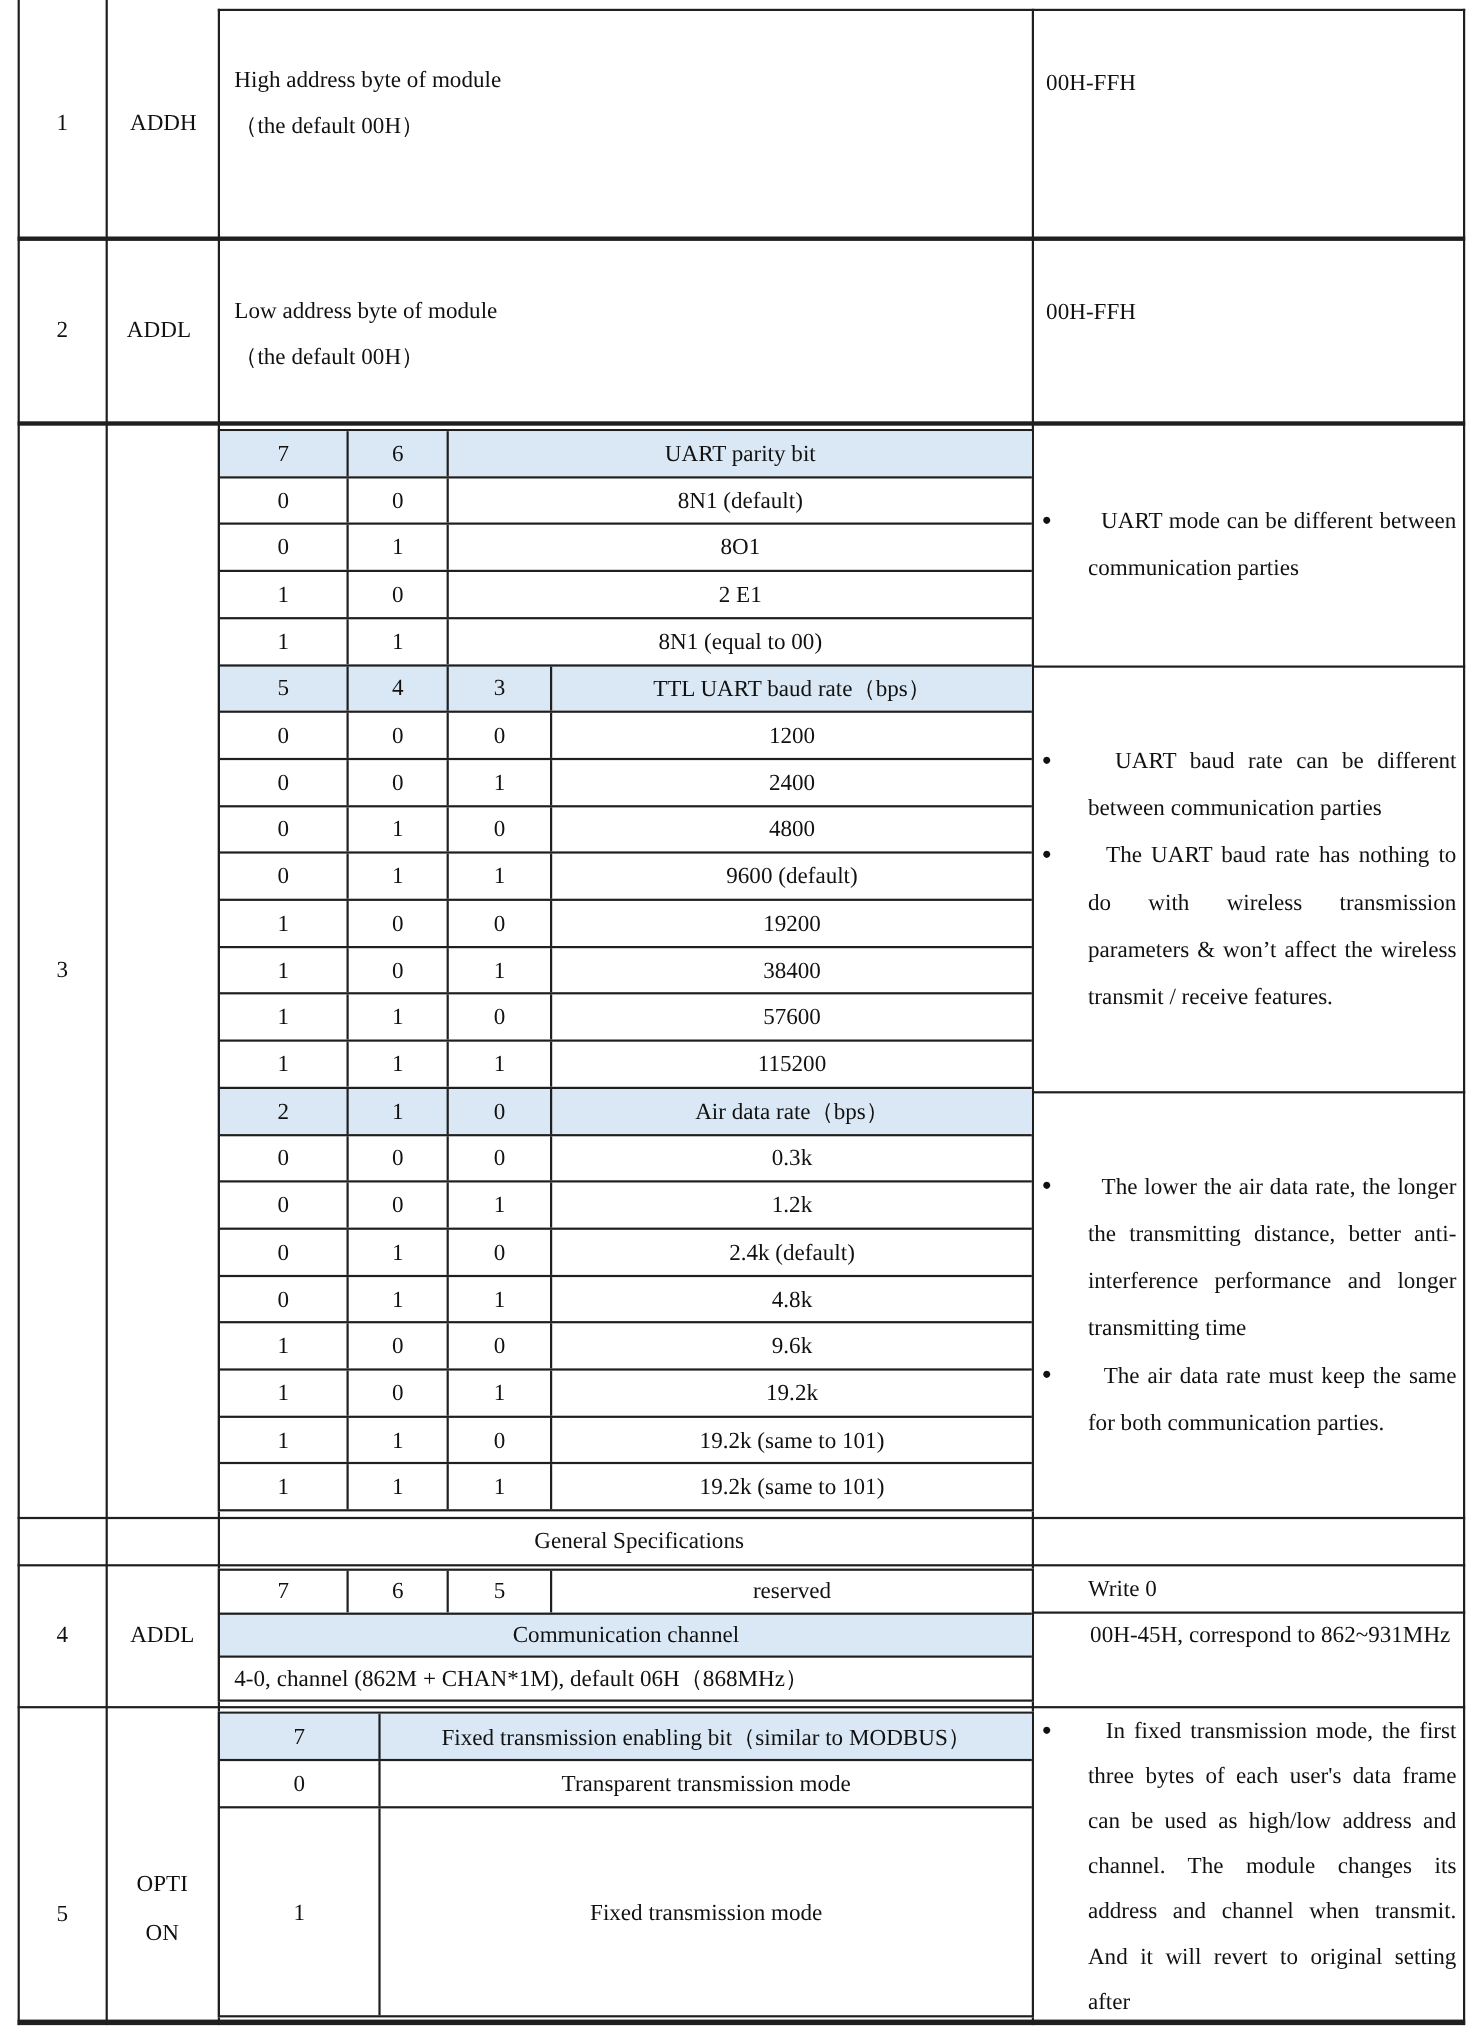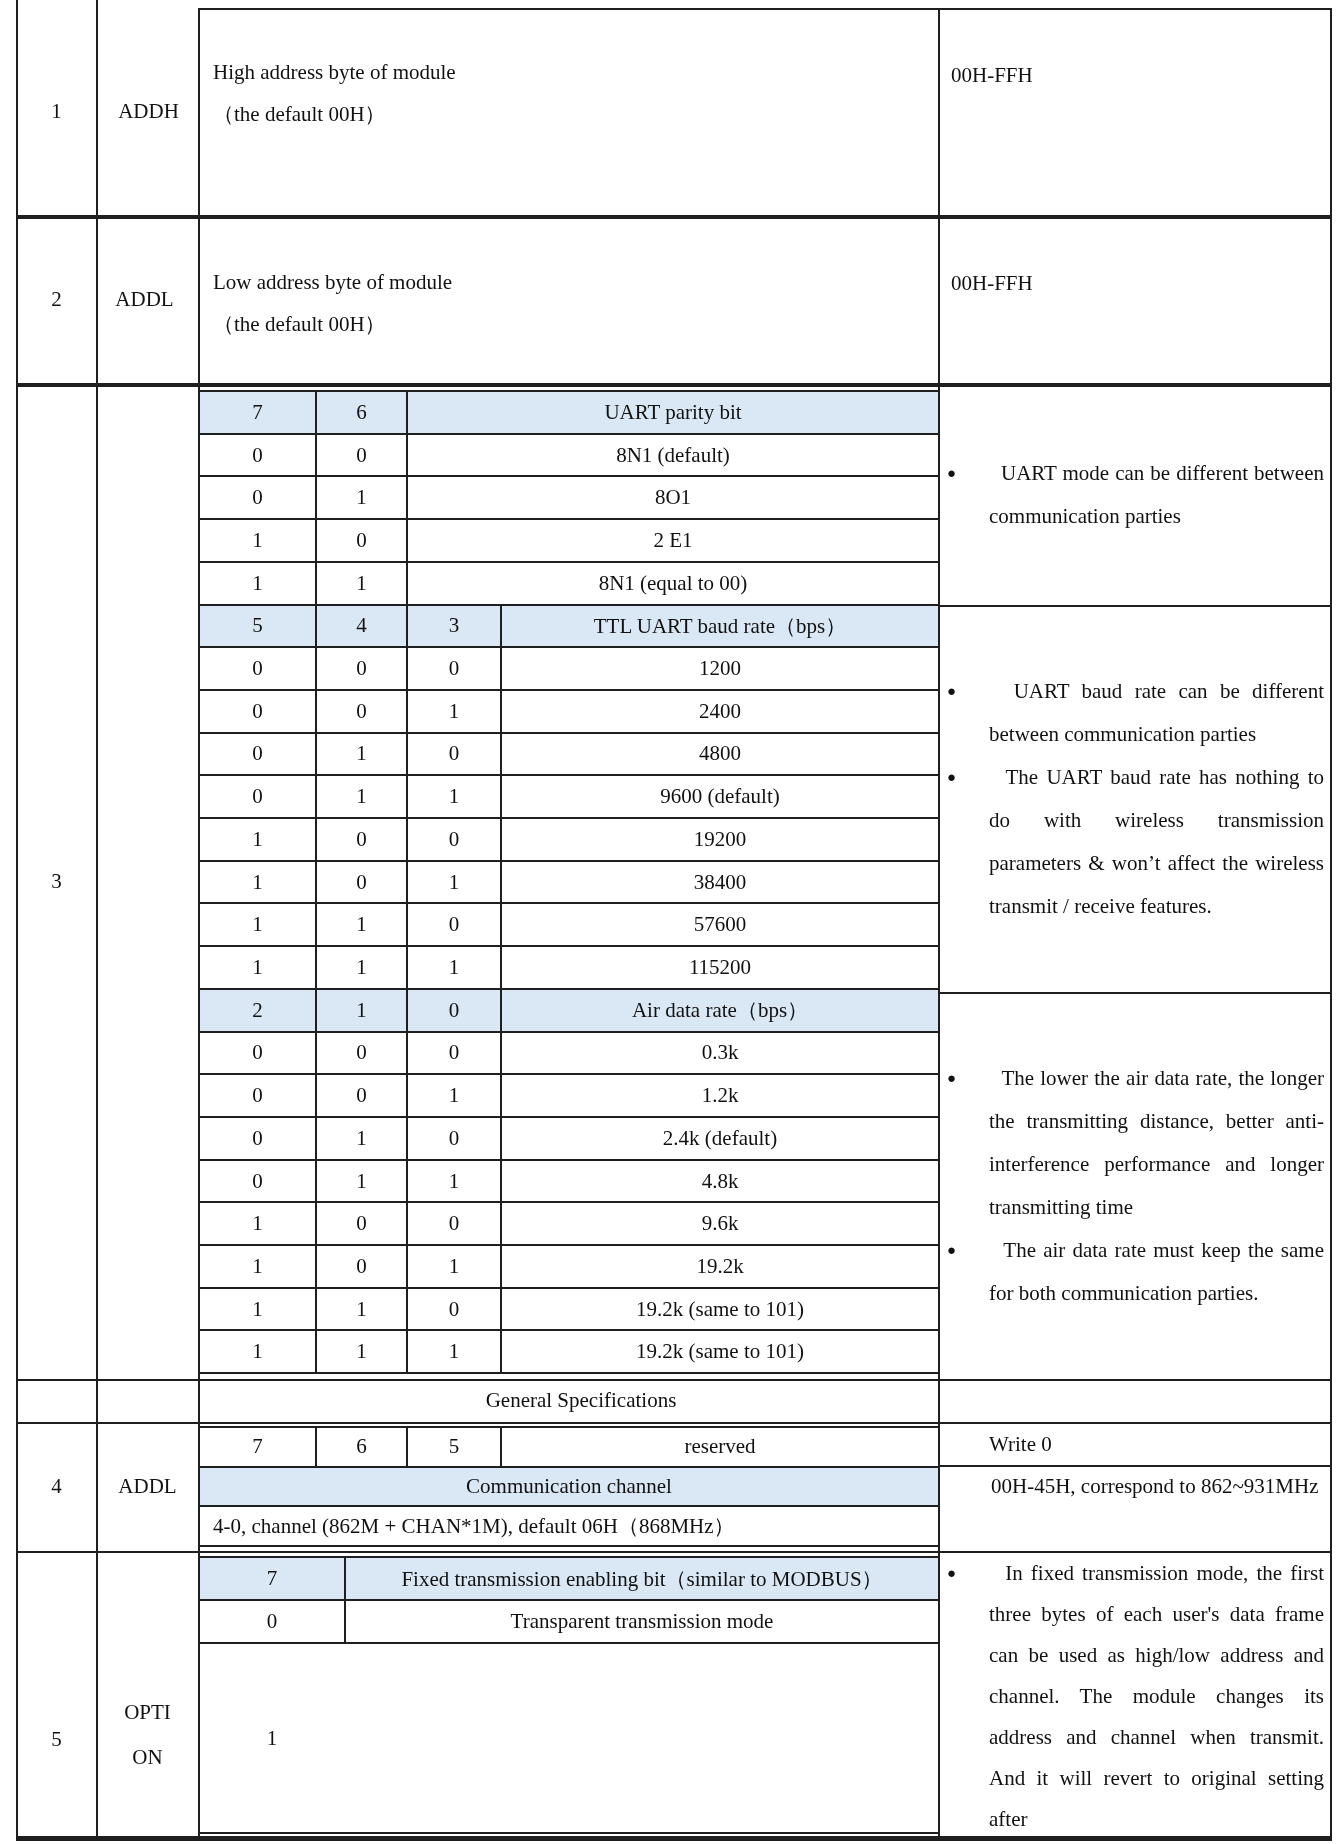--- a/index.html
+++ b/index.html
@@ -266,19 +266,20 @@
       <div class="srow hdr">
         <div class="scell b1o">7</div>
         <div class="scell v">Fixed transmission enabling bit（similar to MODBUS）</div>
       </div>
       <div class="srow">
         <div class="scell b1o">0</div>
         <div class="scell v">Transparent transmission mode</div>
       </div>
       <div class="srow tall">
         <div class="scell b1o">1</div>
+        <div class="scell v">Fixed transmission mode</div>
       </div>
     </div>
   <div class="note topalign" style="top:1553px;height:285px;line-height:41px;overflow:hidden;">
       <div class="bullet"><span class="dot">●</span><span>&nbsp;&nbsp;In fixed transmission mode, the first three bytes of each user's data frame can be used as high/low address and channel. The module changes its address and channel when transmit. And it will revert to original setting after</span></div>
     </div>
 
 </div>
 
 </body></html>

